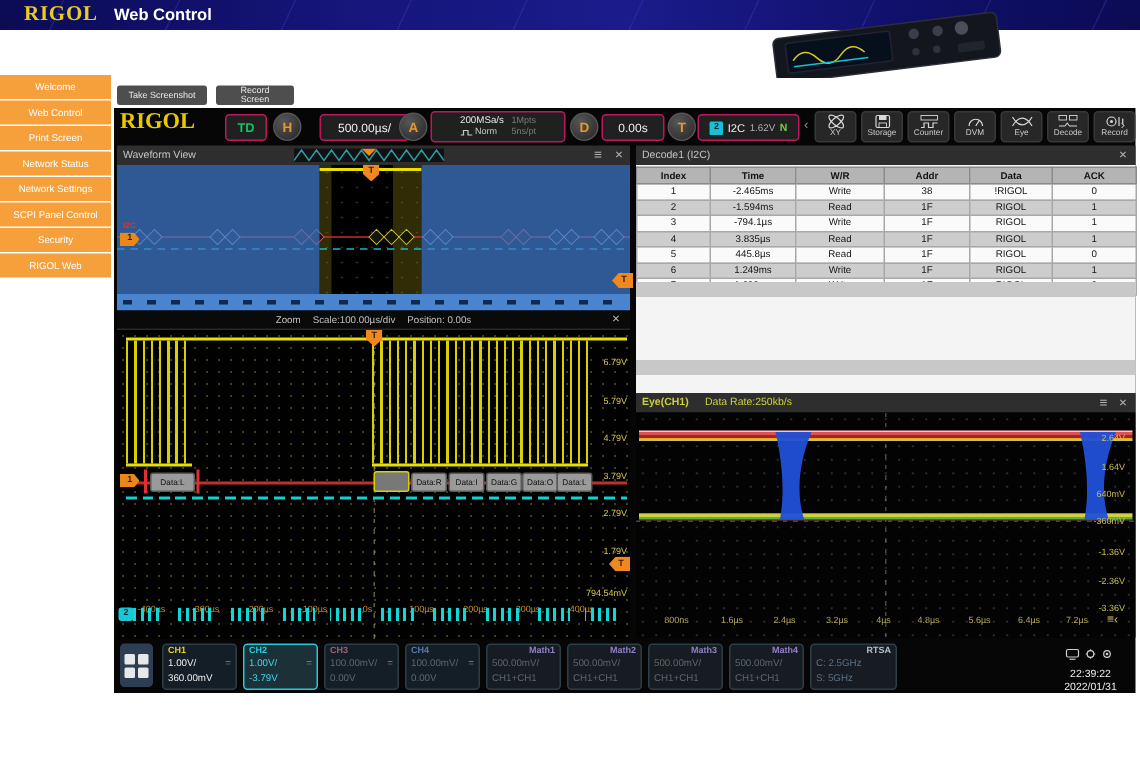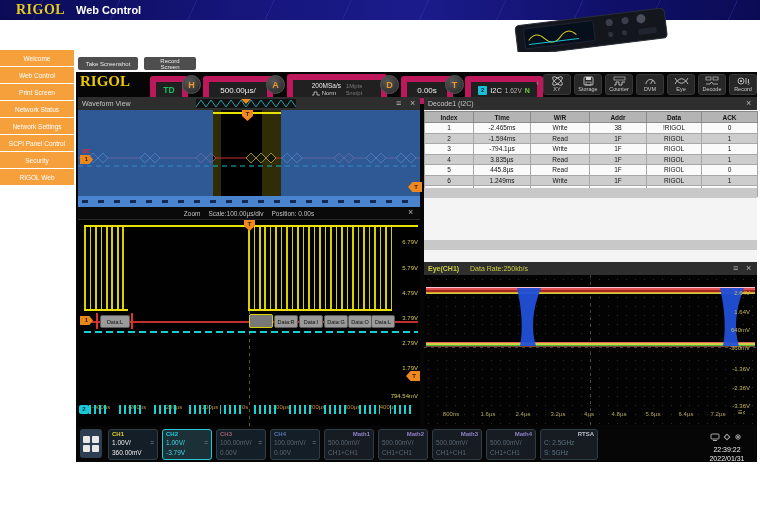--- a/index.html
+++ b/index.html
@@ -18,21 +18,21 @@
   .side-item{left:0;width:74px;height:16px;background:#f6a03c;color:#fff;font-size:6.5px;
     display:flex;align-items:center;justify-content:center;cursor:pointer}
   
   .actbtn{top:57px;height:13px;background:#4e4e4e;border:none;border-radius:2px;color:#e8e8e8;
     font-size:6px;font-family:inherit;cursor:pointer}
   
   .scope{left:76px;top:72px;width:681px;height:390px;background:#060606}
   .knob{width:17px;height:17px;border-radius:50%;background:radial-gradient(circle at 35% 30%,#565656,#262626);
     border:1px solid #555;color:#e8982c;font-weight:bold;font-size:9px;
     display:flex;align-items:center;justify-content:center}
-  .chip{background:#202020;border:6px solid #be185d;border-radius:3px;color:#f0f0f0;font-size:8px;
+  .chip{background:#202020;border:1px solid #be185d;border-radius:3px;color:#f0f0f0;font-size:8px;
     display:flex;align-items:center;justify-content:center}
   .toolbtn{top:74px;width:28px;height:21px;background:#272727;border:1px solid #383838;border-radius:3px;
     display:flex;flex-direction:column;align-items:center;justify-content:center;gap:1px;padding:0;cursor:pointer}
   .toolbtn span{font-size:5.5px;color:#c8c8c8;line-height:1;font-family:inherit}
   .chev{color:#909090;font-size:9px;line-height:1;cursor:pointer}
   
   .pbar{background:#2e2e2e;color:#c4c4c4;font-size:7px}
   .ico{color:#b4b4b4;font-size:9px;line-height:1;cursor:pointer}
   .dots-y{background-image:radial-gradient(circle,rgba(190,190,95,.33) .6px,transparent .7px);background-size:8px 8px}
   .dots-g{background-image:radial-gradient(circle,rgba(170,170,170,.25) .6px,transparent .7px);background-size:9px 9px}
@@ -118,21 +118,21 @@
   </nav>
 
   <button class="abs actbtn" style="left:78px;width:60px">Take Screenshot</button>
   <button class="abs actbtn" style="left:144px;width:52px">Record Screen</button>
 
   <div class="abs scope"></div>
 
   <div class="abs" style="left:80px;top:73px;width:66px;height:20px;font-family:'Liberation Serif','DejaVu Serif',serif;font-weight:bold;font-size:15px;color:#e8c800">RIGOL</div>
   <div class="abs chip" style="left:150px;top:76px;width:26px;height:16px;color:#18c060;font-weight:bold;font-size:8.5px">TD</div>
   <div class="abs knob" style="left:182px;top:75px">H</div>
-  <div class="abs chip" style="left:203px;top:76px;width:58px;height:16px">500.00µs/</div>
+  <div class="abs chip" style="left:213px;top:76px;width:58px;height:16px">500.00µs/</div>
   <div class="abs knob" style="left:266px;top:75px">A</div>
   <div class="abs chip" style="left:287px;top:74px;width:88px;height:19px;gap:5px">
     <span style="display:flex;flex-direction:column;align-items:flex-start;line-height:1.15">
       <span style="font-size:6.5px;color:#e8e8e8">200MSa/s</span>
       <span style="display:flex;align-items:center;gap:2px">
         <svg width="8" height="5">
             <path d="M0 4 h2 v-3 h3 v3 h3" stroke="#c8c8c8" fill="none" stroke-width=".8"></path>
           </svg>
         <span style="font-size:6px;color:#c8c8c8">Norm</span>
       </span>

